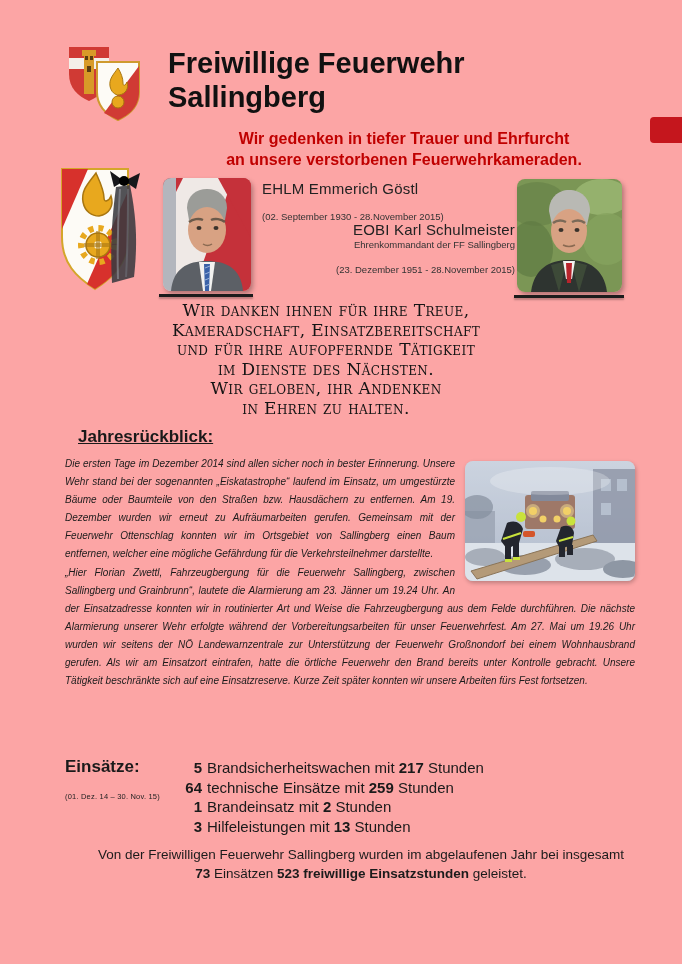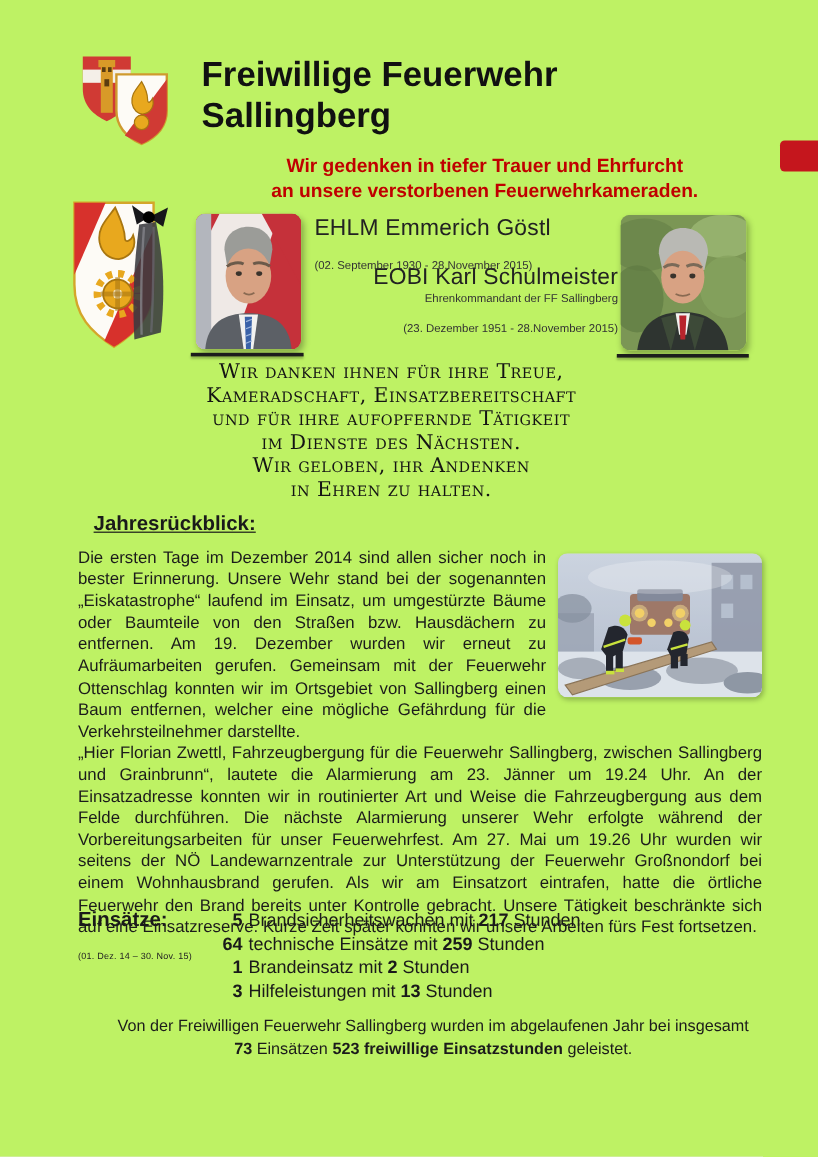--- a/index.html
+++ b/index.html
@@ -1,46 +1,46 @@
 <!DOCTYPE html>
 <html><head>
 <meta charset="utf-8">
 <style>
   html,body{margin:0;padding:0;background:#e8e8e8;}
   .page{
-    position:relative;width:682px;height:964px;background:#bef264;
+    position:relative;width:682px;height:964px;background:#fca5a5;
     font-family:"Liberation Sans",sans-serif;color:#1a1a1a;overflow:hidden;
     margin:0 auto;
   }
   
   .crest{position:absolute;left:66px;top:44px;width:76px;height:78px;}
   .title{position:absolute;left:168px;top:46px;font-size:29px;font-weight:bold;line-height:34px;color:#111;}
   .intro{position:absolute;left:122px;top:128px;width:564px;text-align:center;
          font-size:16px;font-weight:bold;line-height:21px;color:#c00000;}
   .corner-red{position:absolute;right:0;top:117px;width:32px;height:26px;background:#c5161d;border-radius:4px 0 0 4px;}
   
   .badge{position:absolute;left:58px;top:165px;width:92px;height:130px;}
   .photo-frame{position:absolute;border-radius:8px;overflow:hidden;box-shadow:2px 3px 5px rgba(0,0,0,.3);}
   .photo1{left:163px;top:178px;width:88px;height:113px;}
   .photo2{left:517px;top:179px;width:105px;height:113px;}
   .photo-underline{position:absolute;height:3px;background:#1c1c1c;box-shadow:0 2px 2px rgba(0,0,0,.25);}
   .ul1{left:159px;top:294px;width:94px;}
   .ul2{left:514px;top:295px;width:110px;}
   .person1{position:absolute;left:262px;top:180px;text-align:left;}
   .person2{position:absolute;right:167px;top:221px;text-align:right;}
-  .person-name{font-size:19px;color:#222;letter-spacing:.2px;}
+  .person-name{font-size:15px;color:#222;letter-spacing:.2px;}
   .person-role{font-size:9.5px;color:#333;margin-top:1px;}
   .person-dates{font-size:9.5px;color:#333;margin-top:14px;}
   
   .tribute{position:absolute;left:0;top:301px;width:652px;text-align:center;
            font-family:"DejaVu Serif",serif;font-variant:small-caps;
            font-size:17px;line-height:19.5px;color:#141414;letter-spacing:.4px;}
   
   .review-heading{position:absolute;left:78px;top:427px;font-size:17px;font-weight:bold;text-decoration:underline;}
-  .body-text{position:absolute;left:65px;top:455px;width:570px;font-size:14px;line-height:18.1px;text-align:justify;color:#1b1b1b;}
+  .body-text{position:absolute;left:65px;top:455px;width:570px;font-size:10px;line-height:18.1px;text-align:justify;color:#1b1b1b;font-style:italic;}
   .body-text p{margin:0;}
   .op-photo-wrap{float:right;width:170px;height:120px;margin:6px 0 8px 10px;border-radius:8px;overflow:hidden;box-shadow:1px 2px 4px rgba(0,0,0,.25);}
   
   .missions-label{position:absolute;left:65px;top:757px;}
   .missions-label .lbl{font-size:17px;font-weight:bold;}
   .missions-label .period{font-size:7.5px;color:#222;margin-top:15px;letter-spacing:.2px;}
   .missions-list{position:absolute;left:170px;top:758px;font-size:15px;line-height:19.5px;}
   .m-count{display:inline-block;width:32px;text-align:right;font-weight:bold;margin-right:5px;}
   .m-hours{font-weight:bold;}
   

